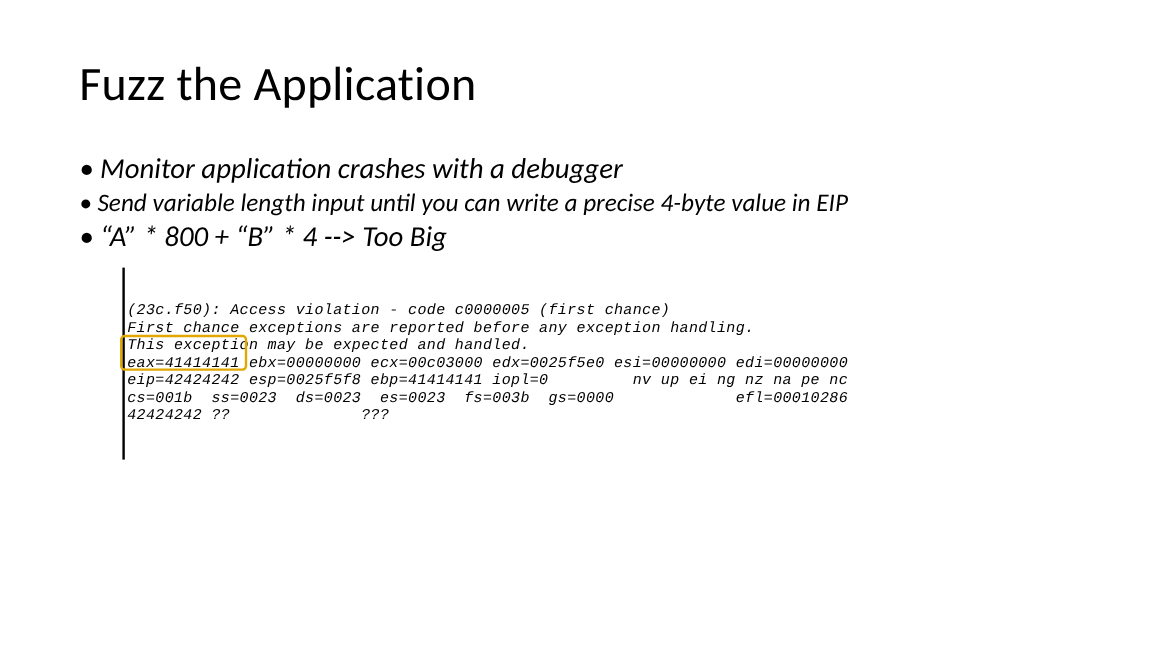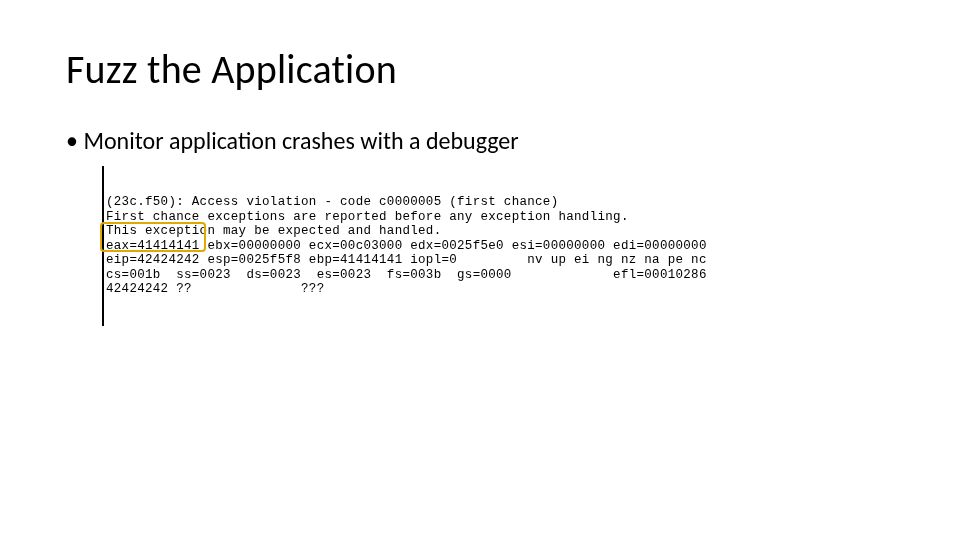--- a/index.html
+++ b/index.html
@@ -22,20 +22,21 @@
   .title {
     font-size: 40px;
     font-weight: 400;
     letter-spacing: 0.2px;
     margin: 0 0 34px 0;
     line-height: 1.1;
   }
   .body {
     font-size: 24px;
     line-height: 1.25;
+    font-style: italic;
   }
   .body ul { list-style: none; margin: 0; padding: 0; }
   .body li { margin: 0; padding: 0; }
   .bullet::before {
     content: "• ";
   }
   .lvl1 { margin-left: 0; font-size: 24px; margin-bottom: 4px; }
   .lvl2 { margin-left: 34px; font-size: 21px; margin-bottom: 28px; }
   .step { font-size: 24px; line-height: 1.3; }
   .s1 { margin-left: 0; }
@@ -71,21 +72,23 @@
 </style>
 </head>
 <body>
 
 <div class="slide">
   <h1 class="title">Fuzz the Application</h1>
 
   <div class="body">
     <ul>
       <li class="bullet lvl1">Monitor application crashes with a debugger</li>
+      <li class="bullet lvl2">Send variable length input until you can write a precise 4-byte value in EIP</li>
 
+      <li class="bullet step s2">“A” * 800 + “B” * 4 --&gt; Too Big</li>
     </ul>
 
     <div class="dbg">
       <div class="dbg-border-left"></div>
 <span>(23c.f50): Access violation - code c0000005 (first chance)</span>
 <span>First chance exceptions are reported before any exception handling.</span>
 <span>This exception may be expected and handled.</span>
 <span>eax=41414141 ebx=00000000 ecx=00c03000 edx=0025f5e0 esi=00000000 edi=00000000</span>
 <span>eip=42424242 esp=0025f5f8 ebp=41414141 iopl=0         nv up ei ng nz na pe nc</span>
 <span>cs=001b  ss=0023  ds=0023  es=0023  fs=003b  gs=0000             efl=00010286</span>

